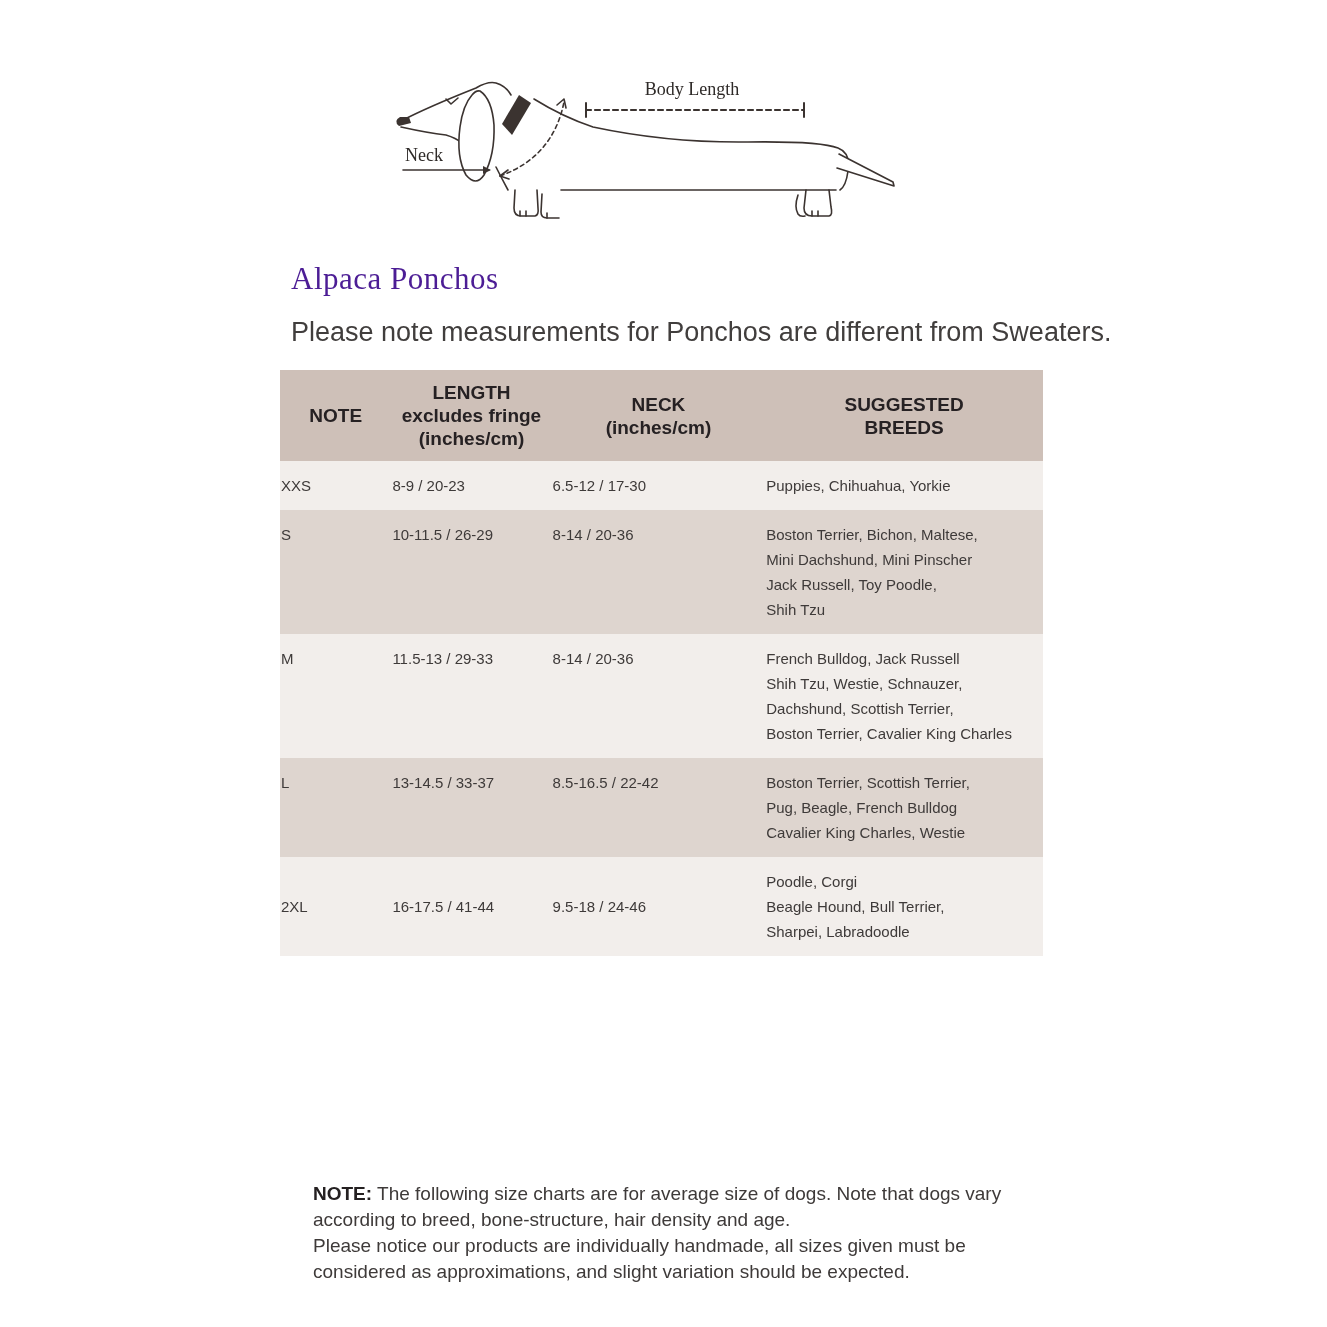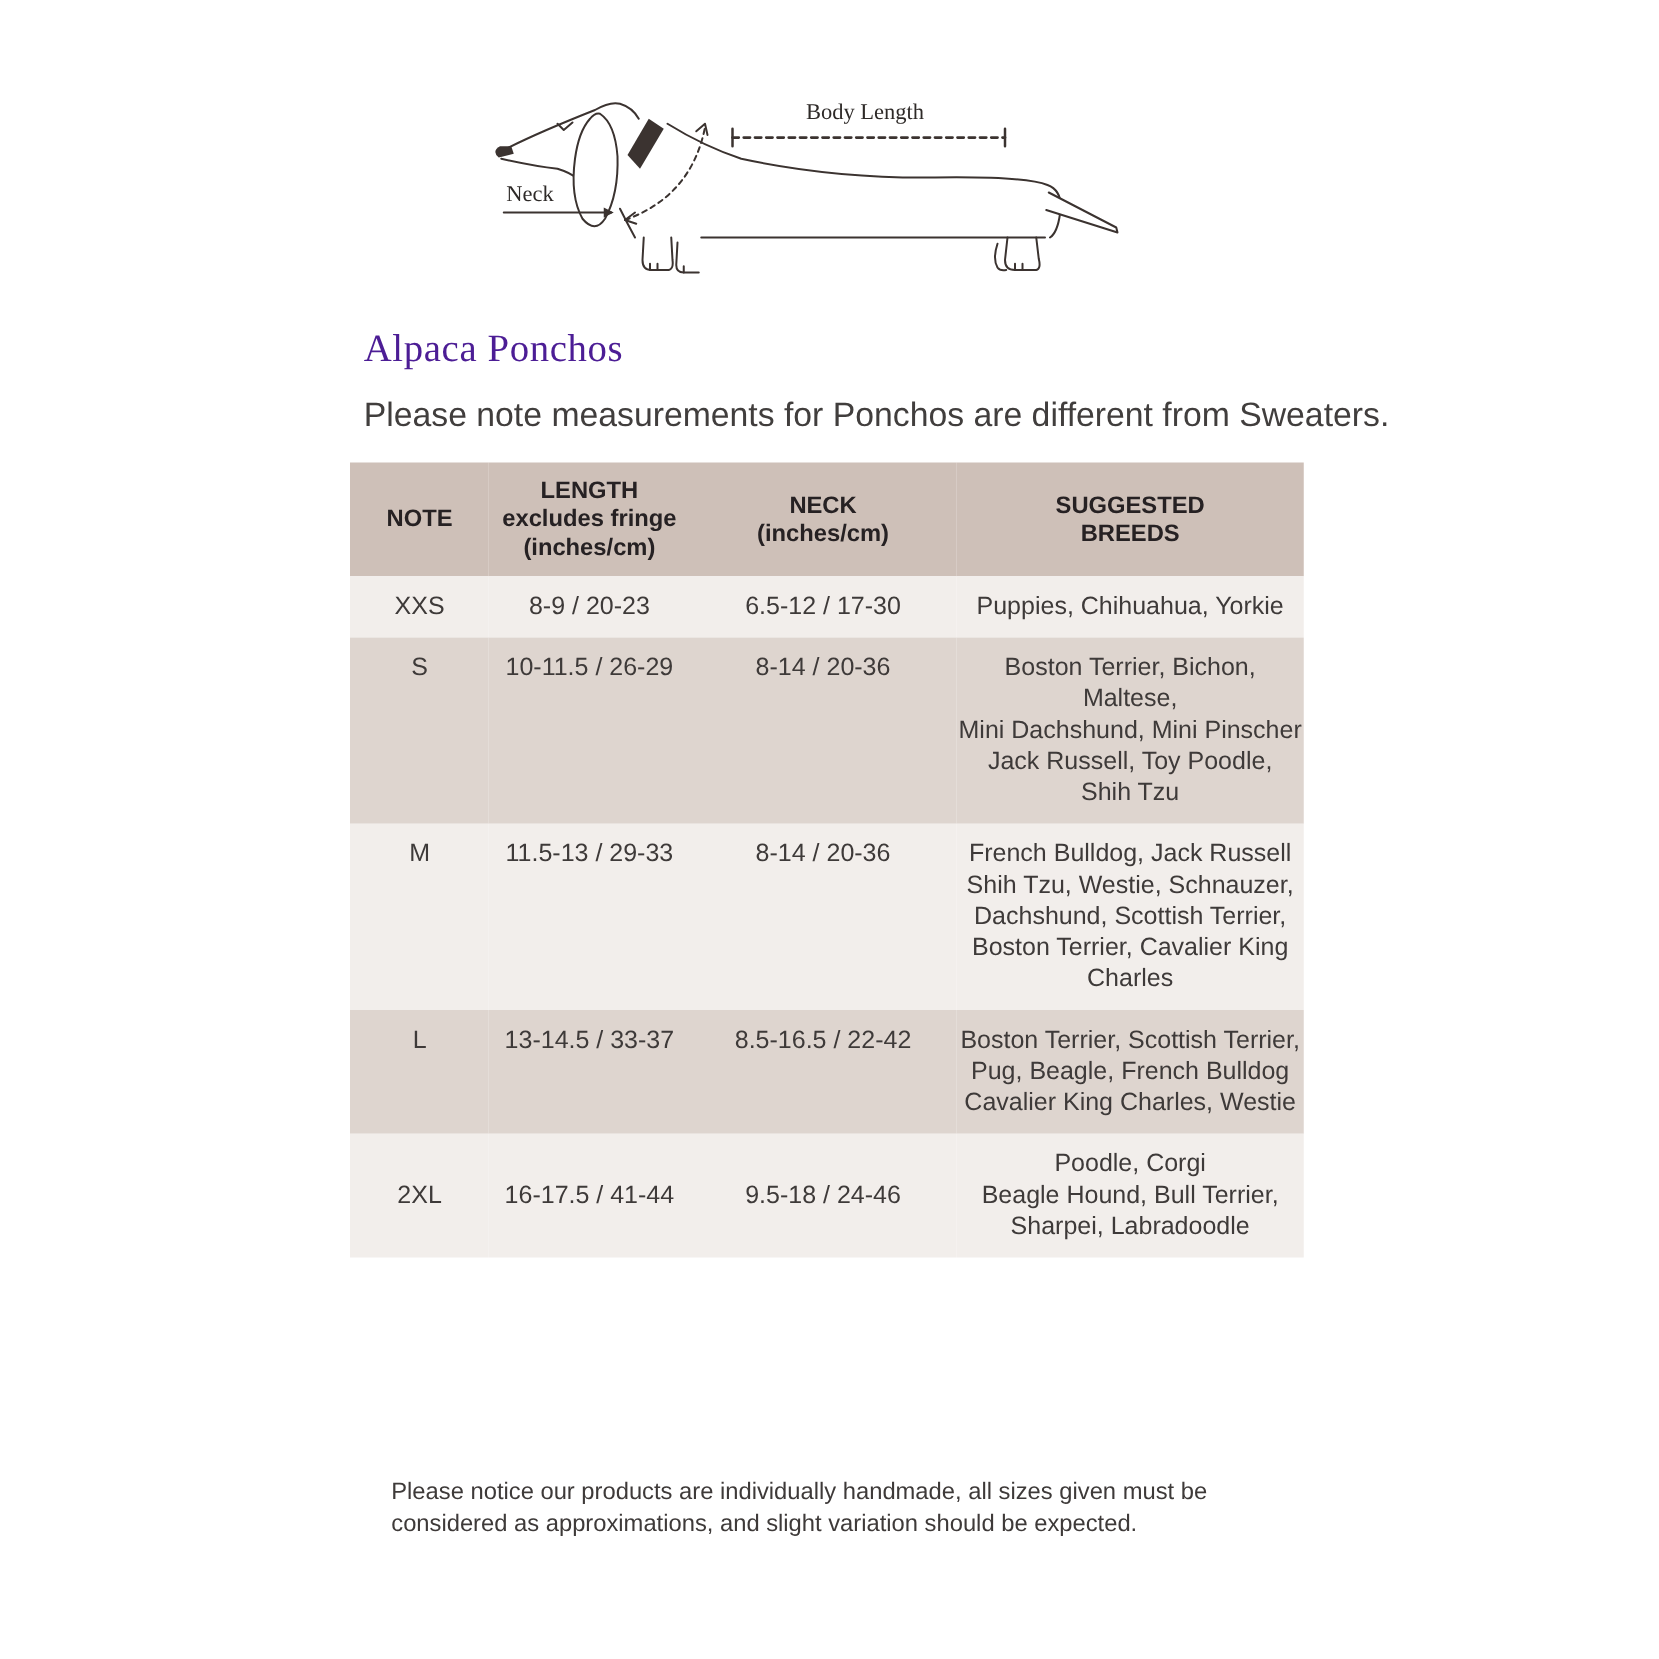--- a/index.html
+++ b/index.html
@@ -32,32 +32,32 @@
   col.c-size{width:14.6%;}
   col.c-length{width:21%;}
   col.c-neck{width:28%;}
   col.c-breeds{width:36.4%;}
   th{
     background:var(--header-bg);color:var(--ink-dark);
     font-weight:bold;font-size:19px;line-height:23px;
     padding:11px 4px;text-align:center;vertical-align:middle;white-space:pre-line;
   }
   td{
-    font-size:20px;line-height:25px;padding:12px 1px;
-    text-align:center;vertical-align:top;white-space:pre-line;color:var(--ink-body);
+    font-size:15px;line-height:25px;padding:12px 1px;
+    text-align:left;vertical-align:top;white-space:pre-line;color:var(--ink-body);
   }
   tbody tr:nth-child(odd){background:var(--row-light);}
   tbody tr:nth-child(even){background:var(--row-dark);}
   tbody tr:last-child td{vertical-align:middle;}
   .notes{
     position:absolute;left:313px;top:1181px;width:704px;
     font-size:19px;line-height:26px;color:var(--ink-body);
   }
   .notes p{margin:0;}
-  .notes p + p{margin-top:31px;text-align:right;}
+  .notes p + p{}
   .notes b{color:#242021;}
 </style>
 </head>
 <body>
 
 <svg class="dog-svg" viewBox="0 0 524 178" fill="none" stroke="#3b3330" stroke-width="1.6" stroke-linecap="round" stroke-linejoin="round">
 
   <g>
     <path d="M146 44 Q175 62 205 72 Q280 88 360 87 Q432 86 450 93 Q463 98 460 116 Q458 131 452 135"></path>
 
@@ -169,14 +169,15 @@
         <td>9.5-18 / 24-46</td>
         <td>Poodle, Corgi
 Beagle Hound, Bull Terrier,
 Sharpei,  Labradoodle</td>
       </tr>
     </tbody>
   </table>
 </div>
 
 <div class="notes">
+  <p><b>NOTE:</b><span> The following size charts are for average size of dogs. Note that dogs vary according to breed, bone-structure, hair density and age.</span></p>
   <p>Please notice our products are individually handmade, all sizes given must be considered as approximations, and  slight variation should be expected.</p>
 </div>
 
 </body></html>

